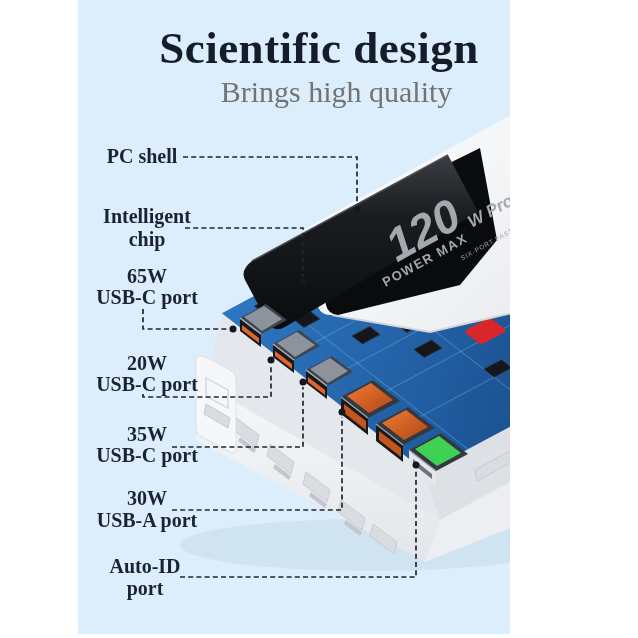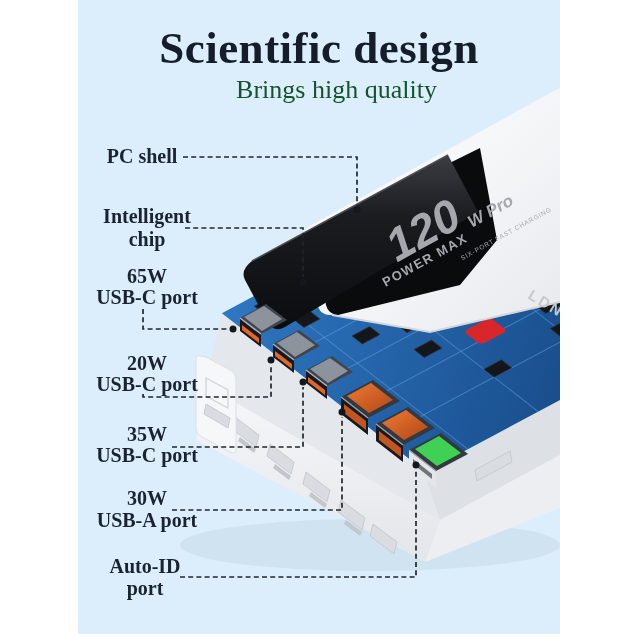--- a/index.html
+++ b/index.html
@@ -1,21 +1,21 @@
 <!DOCTYPE html>
 <html><head>
 <meta charset="utf-8">
 <style>
   html,body{margin:0;padding:0;background:#ffffff;}
-  #canvas{position:relative;width:638px;height:638px;background:#ffffff;overflow:hidden;
+  #canvas{position:relative;width:510px;height:638px;background:#ffffff;overflow:hidden;
           font-family:"Liberation Serif","DejaVu Serif",serif;}
   #panel{position:absolute;left:78px;top:0;width:482px;height:634px;}
   #header{position:absolute;left:78px;top:26px;width:482px;text-align:center;z-index:3;}
   #title{font-size:45px;font-weight:bold;color:#161d2a;letter-spacing:.5px;line-height:1.0;}
-  #subtitle{font-size:26px;font-weight:normal;color:#14532d;margin-top:6px;line-height:1.0;padding-left:35px;}
+  #subtitle{font-size:30px;font-weight:normal;color:#737373;margin-top:6px;line-height:1.0;padding-left:35px;}
   svg{position:absolute;left:0;top:0;z-index:2;}
   .callout-line{fill:none;stroke:#20262e;stroke-width:1.7;stroke-dasharray:5 3.2;}
   .callout-dot{fill:#14181e;stroke:none;}
   .label-text{font-family:"Liberation Serif","DejaVu Serif",serif;font-size:20px;font-weight:bold;
               fill:#1b2330;text-anchor:middle;}
   .shell-print{font-family:"Liberation Sans","DejaVu Sans",sans-serif;fill:#a4a8ae;}
   .comp{fill:#14161b;stroke:#2d323c;stroke-width:.8;}
   .trace{stroke:#63aae2;stroke-width:1.2;fill:none;opacity:.45;}
   .slot{fill:#d9dce1;stroke:#c7cbd1;stroke-width:1;stroke-linejoin:round;}
 </style>

